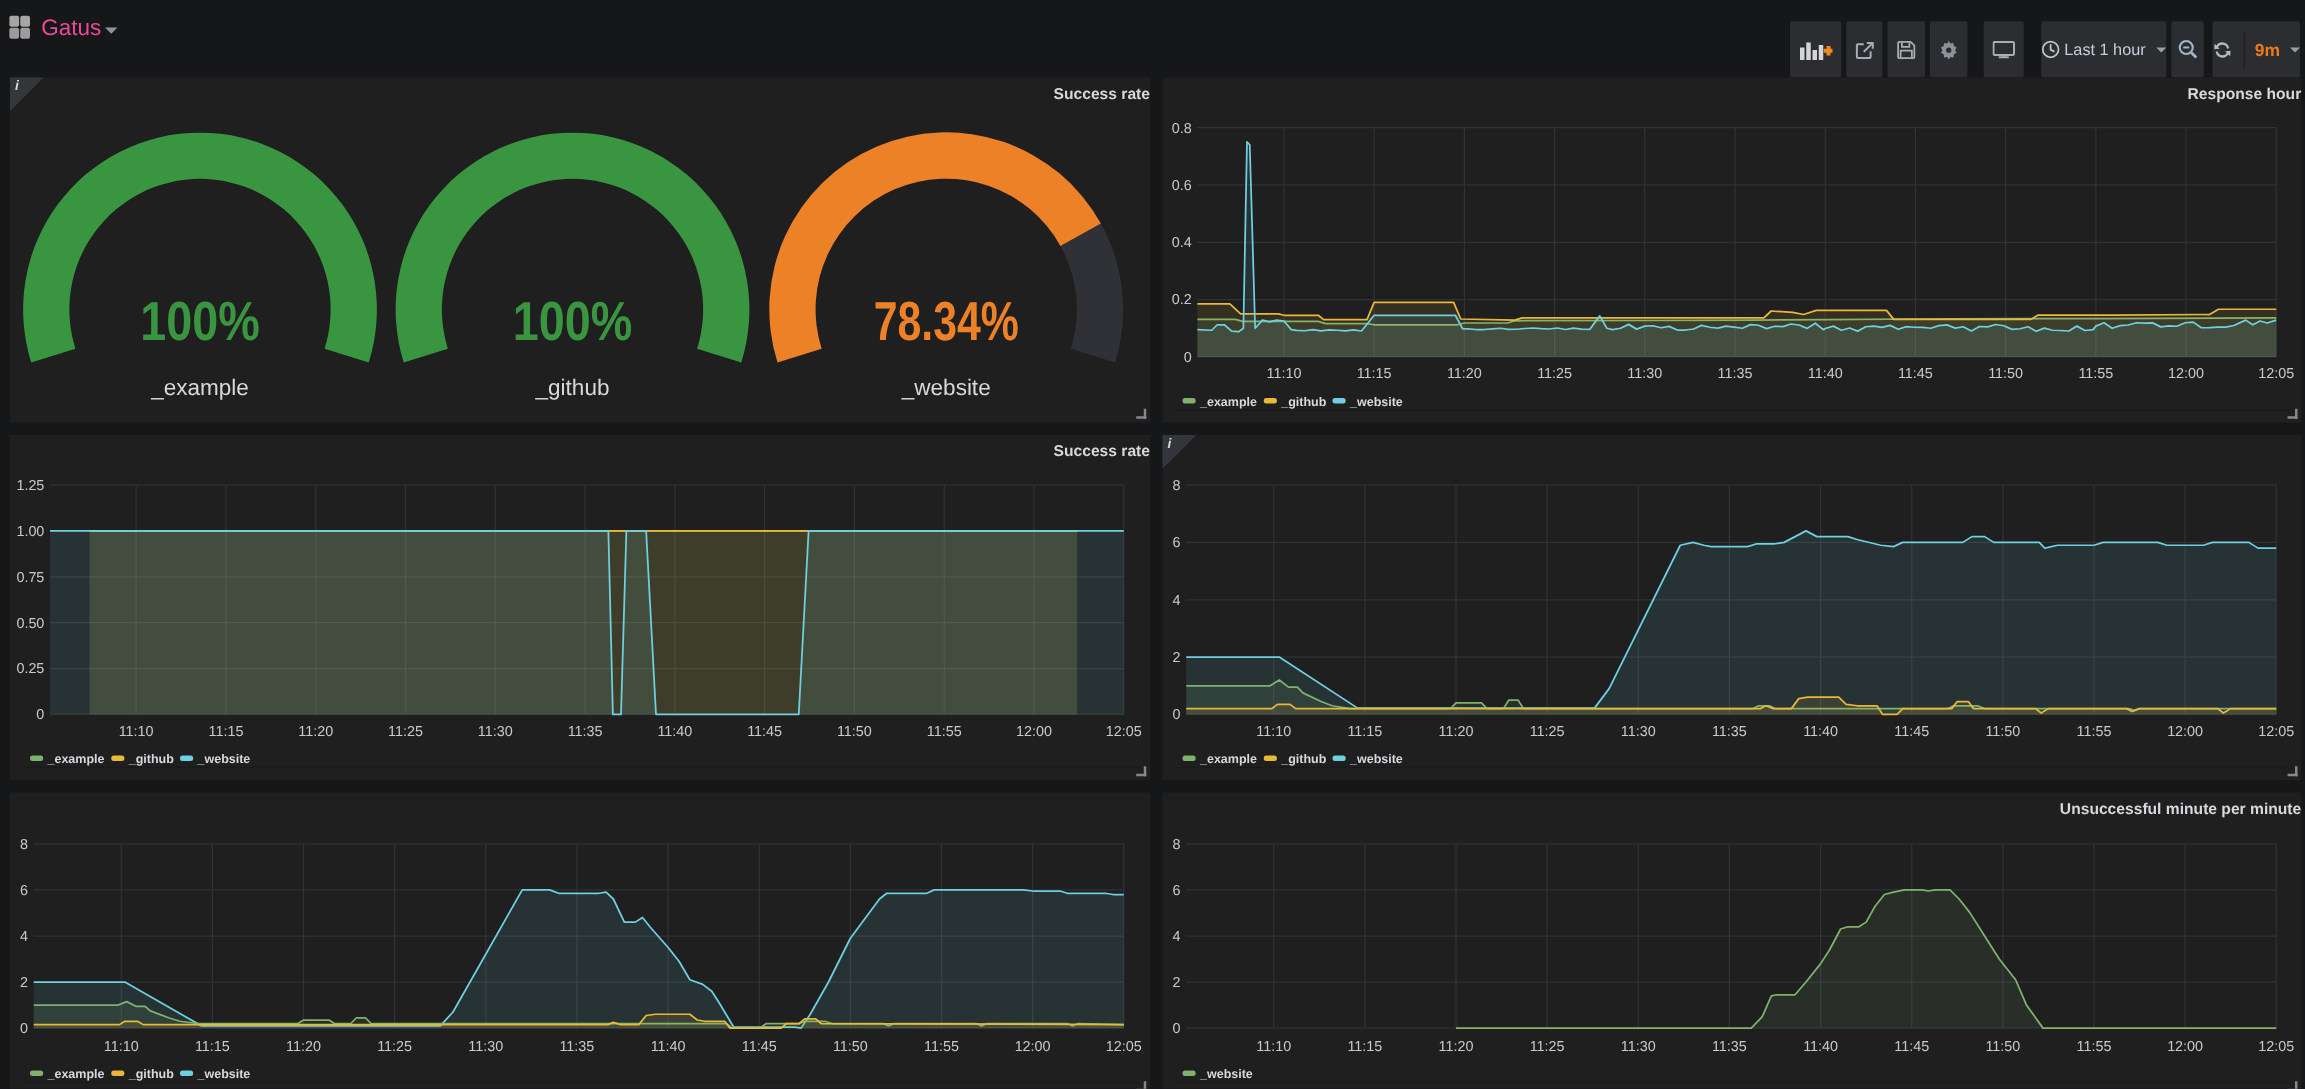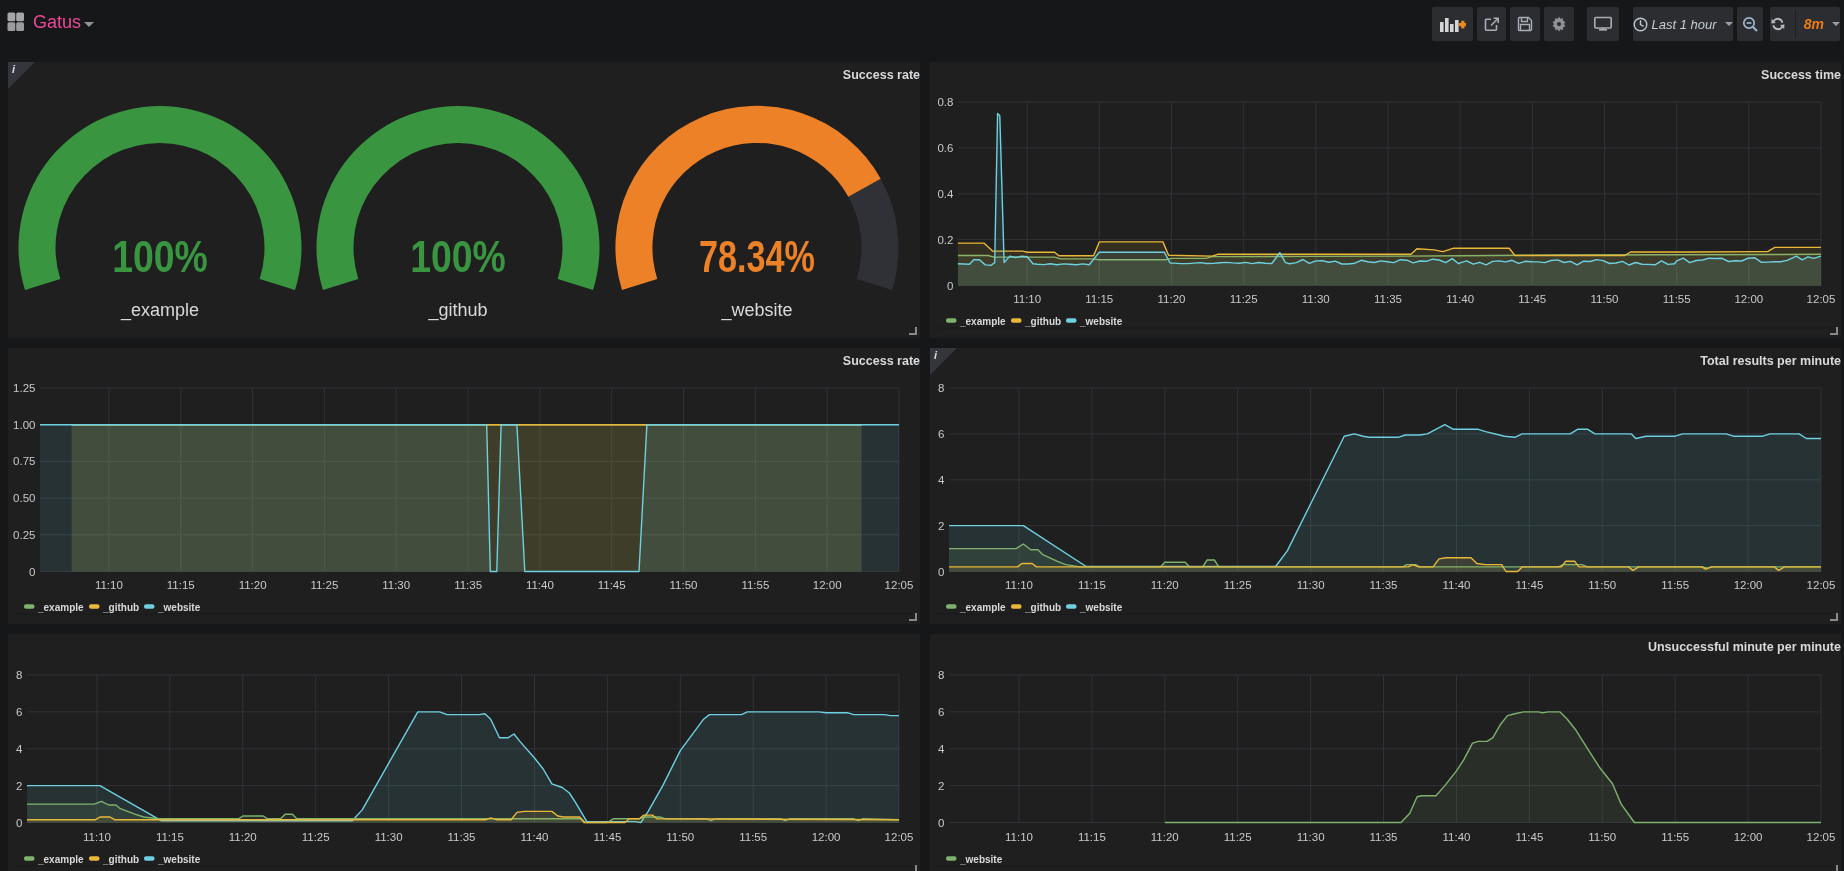--- a/index.html
+++ b/index.html
@@ -5,21 +5,21 @@
 body { width:1844px; height:871px; background:#161719; font-family:"Liberation Sans",sans-serif; overflow:hidden; position:relative; }
 .panel { position:absolute; background:#1f1f20; }
 .ptitle { position:absolute; top:6px; left:0; right:0; text-align:right; color:#d8d9da; font-size:12.5px; font-weight:bold; letter-spacing:0; }
 .tick { fill:#c8c9ca; font-size:11.5px; font-family:"Liberation Sans",sans-serif; }
 .leg { fill:#d8d9da; font-size:10px; font-weight:bold; font-family:"Liberation Sans",sans-serif; }
 .gval { font-size:44px; font-weight:bold; font-family:"Liberation Sans",sans-serif; }
 .glab { font-size:18px; fill:#d8d9da; font-family:"Liberation Sans",sans-serif; }
 .corner { position:absolute; left:0; top:0; width:0; height:0; border-top:27px solid #35363b; border-right:27px solid transparent; }
 .cinfo { position:absolute; left:4px; top:1px; color:#d8d9da; font-size:11px; font-weight:bold; font-style:italic; }
 .rsz { position:absolute; right:3px; bottom:3px; width:8px; height:8px; border-right:2px solid #888; border-bottom:2px solid #888; }
-.navbtn { position:absolute; top:7px; height:34px; white-space:nowrap; background:#2b2d31; border-radius:2px; display:flex; align-items:center; justify-content:center;font-style:italic; }
+.navbtn { position:absolute; top:17px; height:45px; white-space:nowrap; background:#2b2d31; border-radius:2px; display:flex; align-items:center; justify-content:center; }
 
 </style></head><body>
 
 <svg width="30" height="30" style="position:absolute;left:7px;top:12px">
  <rect x="0.5" y="0.5" width="7.8" height="8.8" rx="1.6" fill="#a6a6a6"></rect>
  <rect x="9.2" y="0.5" width="7.8" height="8.8" rx="1.6" fill="#a6a6a6"></rect>
  <rect x="0.5" y="10.2" width="7.8" height="8.8" rx="1.6" fill="#9c9c9c"></rect>
  <rect x="9.2" y="10.2" width="7.8" height="8.8" rx="1.6" fill="#9c9c9c"></rect>
 </svg>
 <div style="position:absolute;left:33px;top:12px;font-size:18px;color:#ec4899">Gatus</div>
@@ -76,21 +76,21 @@
       <path d="M4.6 7h4.8"></path>
       <path d="M11 11l4 4" stroke-width="2.2"></path>
 </svg>
   </div>
 <div class="navbtn" style="left:1770px;width:70px">
     <svg width="17" height="16" viewBox="0 0 17 16" fill="#b4bac0">
 <path d="M14.3 6.5 A6 6 0 0 0 3.4 4.1 L1.8 2.6 1.5 7.4 6.2 6.9 4.7 5.4 A4.4 4.4 0 0 1 12.6 6.9 Z"></path>
 <path d="M2.7 9.5 A6 6 0 0 0 13.6 11.9 L15.2 13.4 15.5 8.6 10.8 9.1 12.3 10.6 A4.4 4.4 0 0 1 4.4 9.1 Z"></path>
 </svg>
     <div style="width:1px;height:28px;background:#1d1f21;margin:0 8px 0 9px"></div>
-    <span style="color:#eb7b18;font-size:14px;font-weight:bold">8m</span>
+    <span style="color:#eb7b18;font-size:14px;font-weight:bold">9m</span>
     <div style="width:0;height:0;border-left:4.5px solid transparent;border-right:4.5px solid transparent;border-top:4.5px solid #9aa0a6;margin-left:8px"></div>
   </div>
 <div class="panel" style="left:8px;top:62px;width:912px;height:276px">
 <div class="corner"></div>
     <div class="cinfo">i</div>
 <div class="ptitle">Success rate</div>
 <svg width="912" height="276" style="position:absolute;left:0;top:0">
 <path d="M17.0 228.0 A141.5 141.5 0 1 1 287.0 228.0 L251.7 216.9 A104.5 104.5 0 1 0 52.3 216.9 Z" fill="#3a9540"></path>
 <text transform="translate(152 210) scale(0.85 1)" text-anchor="middle" class="gval" fill="#3a9540">100%</text>
 <path d="M315.0 228.0 A141.5 141.5 0 1 1 585.0 228.0 L549.7 216.9 A104.5 104.5 0 1 0 350.3 216.9 Z" fill="#3a9540"></path>
@@ -98,21 +98,21 @@
 <path d="M872.7 116.8 A141.5 141.5 0 0 1 884.0 228.0 L848.7 216.9 A104.5 104.5 0 0 0 840.3 134.7 Z" fill="#303136"></path>
 <path d="M614.0 228.0 A141.5 141.5 0 0 1 872.7 116.8 L840.3 134.7 A104.5 104.5 0 0 0 649.3 216.9 Z" fill="#ED8128"></path>
 <text transform="translate(749 210) scale(0.778 1)" text-anchor="middle" class="gval" fill="#ED8128">78.34%</text>
 <text x="152" y="254" text-anchor="middle" class="glab">_example</text>
 <text x="450" y="254" text-anchor="middle" class="glab">_github</text>
 <text x="749" y="254" text-anchor="middle" class="glab">_website</text>
 </svg>
     <div class="rsz"></div>
   </div>
 <div class="panel" style="left:930px;top:62px;width:911px;height:276px">
-<div class="ptitle">Success time</div>
+<div class="ptitle">Response hour</div>
 <svg width="911" height="276" style="position:absolute;left:0;top:0">
 <line x1="27.9" y1="223.5" x2="891" y2="223.5" stroke="#303237" stroke-width="1"></line>
 <text x="23.4" y="227.5" text-anchor="end" class="tick">0</text>
 <line x1="27.9" y1="177.6" x2="891" y2="177.6" stroke="#303237" stroke-width="1"></line>
 <text x="23.4" y="181.6" text-anchor="end" class="tick">0.2</text>
 <line x1="27.9" y1="131.8" x2="891" y2="131.8" stroke="#303237" stroke-width="1"></line>
 <text x="23.4" y="135.8" text-anchor="end" class="tick">0.4</text>
 <line x1="27.9" y1="85.9" x2="891" y2="85.9" stroke="#303237" stroke-width="1"></line>
 <text x="23.4" y="89.9" text-anchor="end" class="tick">0.6</text>
 <line x1="27.9" y1="40.0" x2="891" y2="40.0" stroke="#303237" stroke-width="1"></line>
@@ -210,21 +210,20 @@
 <rect x="136" y="256.3" width="10.5" height="4.5" rx="2" fill="#6ED0E0"></rect>
 <text x="150" y="262.5" class="leg">_website</text>
 <rect x="8" y="265.5" width="896" height="1" fill="#1a1a1d"></rect>
 
 </svg>
 <div class="rsz"></div>
 </div>
 <div class="panel" style="left:930px;top:348px;width:911px;height:276px">
 <div class="corner"></div>
     <div class="cinfo">i</div>
-<div class="ptitle">Total results per minute</div>
 <svg width="911" height="276" style="position:absolute;left:0;top:0">
 <line x1="19" y1="223.5" x2="891" y2="223.5" stroke="#303237" stroke-width="1"></line>
 <text x="14.5" y="227.5" text-anchor="end" class="tick">0</text>
 <line x1="19" y1="177.6" x2="891" y2="177.6" stroke="#303237" stroke-width="1"></line>
 <text x="14.5" y="181.6" text-anchor="end" class="tick">2</text>
 <line x1="19" y1="131.8" x2="891" y2="131.8" stroke="#303237" stroke-width="1"></line>
 <text x="14.5" y="135.8" text-anchor="end" class="tick">4</text>
 <line x1="19" y1="85.9" x2="891" y2="85.9" stroke="#303237" stroke-width="1"></line>
 <text x="14.5" y="89.9" text-anchor="end" class="tick">6</text>
 <line x1="19" y1="40.0" x2="891" y2="40.0" stroke="#303237" stroke-width="1"></line>

